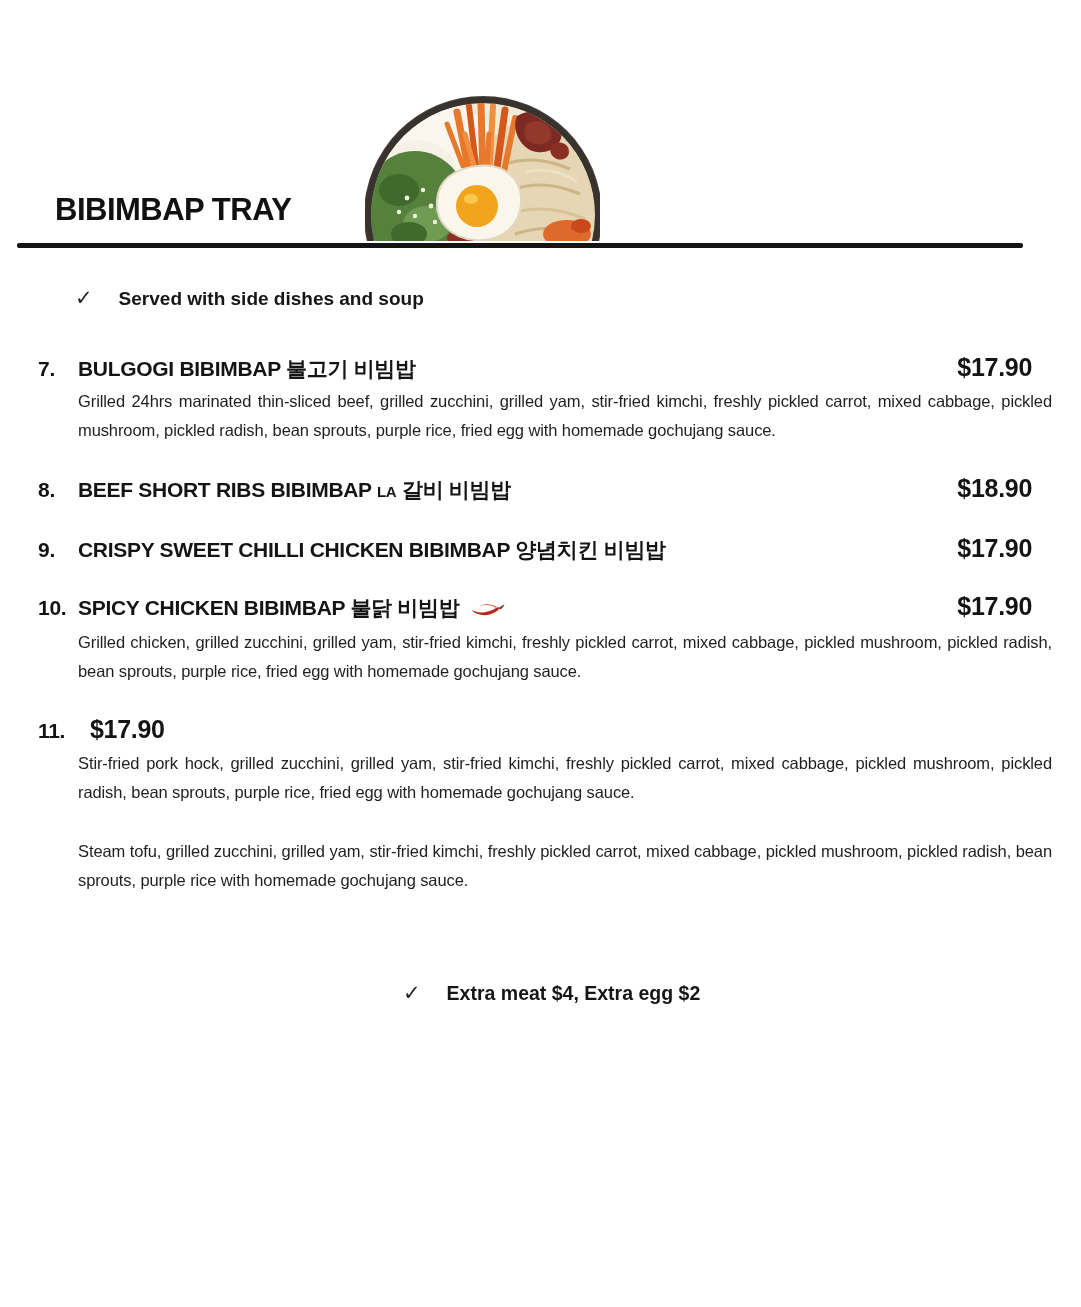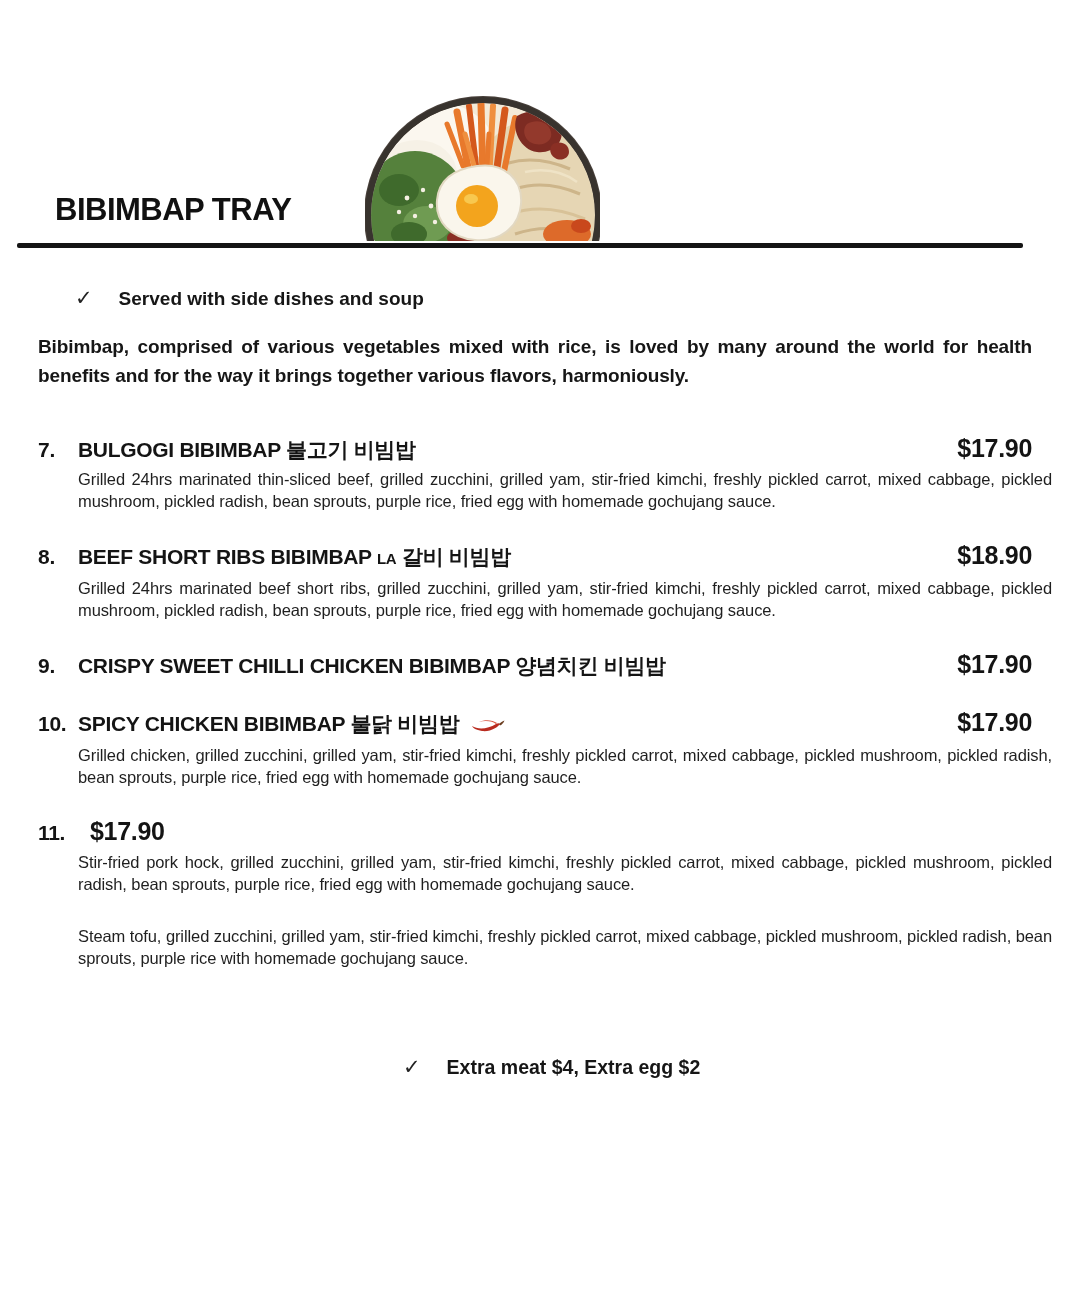--- a/index.html
+++ b/index.html
@@ -47,21 +47,21 @@
     letter-spacing: -0.3px; color: #141414;
   }
   .item-number { width: 40px; flex-shrink: 0; }
   .item-title-text { flex: 1 1 auto; min-width: 0; }
   .item-small-caps { font-size: 15px; margin-top: 16px; }
   .item-suffix { font-size: 16px; }
   .item-price { margin-left: 12px; white-space: nowrap; font-size: 25px; text-align: right; }
   .chili { display: inline-block; vertical-align: -2px; margin-left: 6px; }
   .item-desc {
     margin: 5px 29px 0 78px;
-    font-size: 16.5px; font-weight: 400; line-height: 22px;
+    font-size: 16.5px; font-weight: 400; line-height: 29px;
     letter-spacing: -0.1px; text-align: justify; color: #1f1f1f;
   }
 
   .footer-note {
     display: flex; align-items: baseline;
     margin: 86px 0 0 403px;
     font-size: 19.5px; font-weight: 700; color: #161616;
   }
 </style>
 </head>
@@ -139,21 +139,20 @@
   <h1 class="page-title">BIBIMBAP TRAY</h1>
   <div class="rule"></div>
 
   <div class="content">
 
     <div class="served-note">
       <span class="check">✓</span>
       <span>Served with side dishes and soup</span>
     </div>
 
-    <p class="intro">Bibimbap, comprised of various vegetables mixed with rice, is loved by many around the world for health benefits and for the way it brings together various flavors, harmoniously.</p>
 
     <div class="menu-list">
   <div class="menu-item">
     <div class="item-title">
       <span class="item-number">7.</span>
       <span class="item-title-text">
         <span class="item-name">BULGOGI BIBIMBAP</span>
         
         <span class="item-korean">불고기 비빔밥</span>
         
@@ -169,21 +168,20 @@
       <span class="item-number">8.</span>
       <span class="item-title-text">
         <span class="item-name">BEEF SHORT RIBS BIBIMBAP</span>
         <span class="item-small-caps">LA</span>
         <span class="item-korean">갈비 비빔밥</span>
         
         
       </span>
       <span class="item-price">$18.90</span>
     </div>
-    <p class="item-desc">Grilled 24hrs marinated beef short ribs, grilled zucchini, grilled yam, stir-fried kimchi, freshly pickled carrot, mixed cabbage, pickled mushroom, pickled radish, bean sprouts, purple rice, fried egg with homemade gochujang sauce.</p>
   </div>
 
   <div class="menu-item">
     <div class="item-title">
       <span class="item-number">9.</span>
       <span class="item-title-text">
         <span class="item-name">CRISPY SWEET CHILLI CHICKEN BIBIMBAP</span>
         
         <span class="item-korean">양념치킨 비빔밥</span>
         

